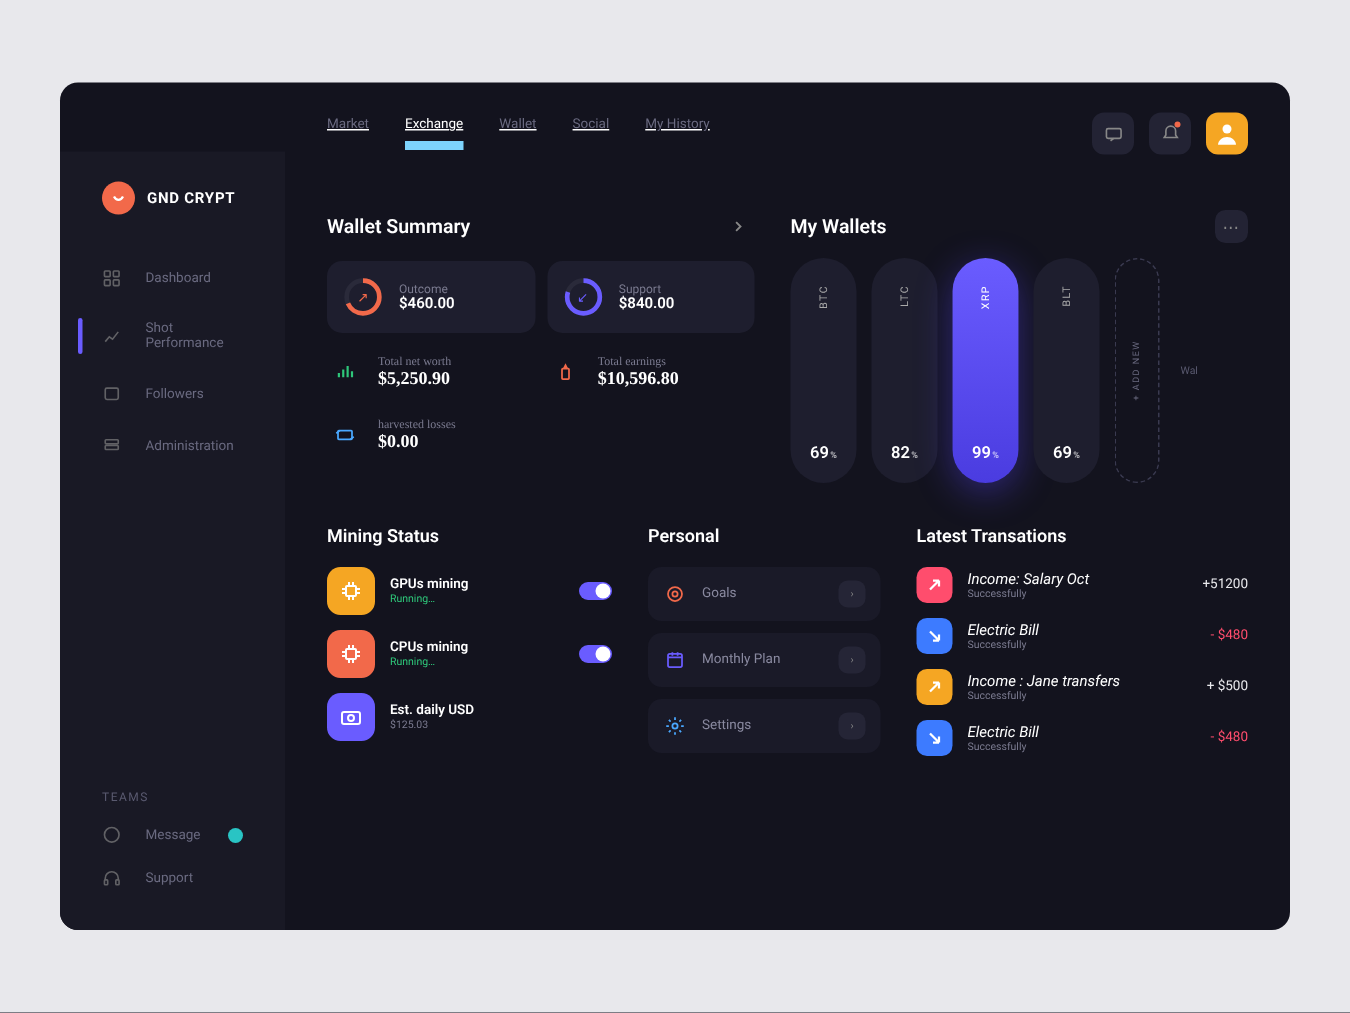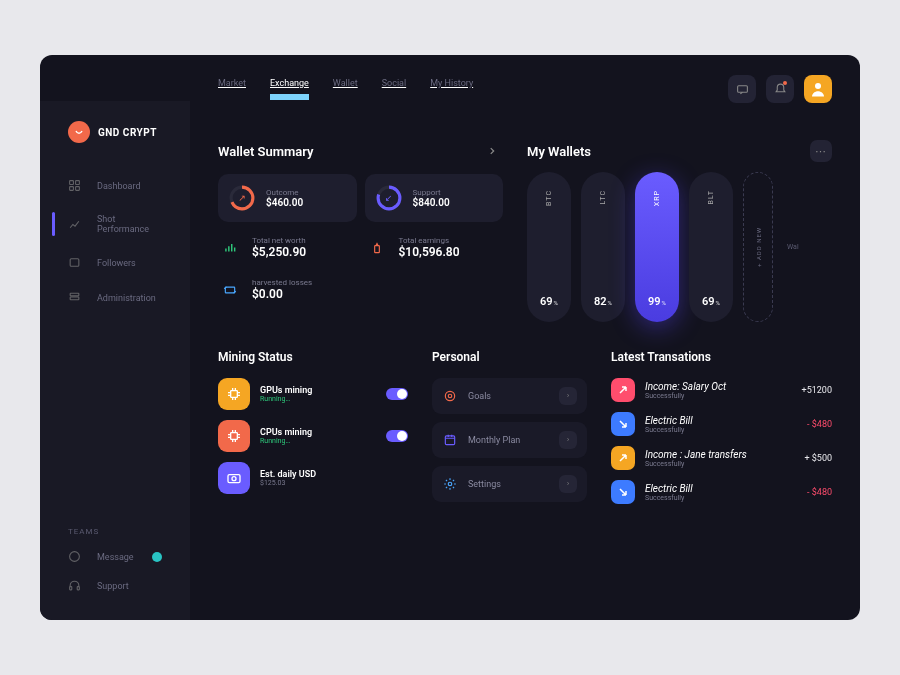--- a/index.html
+++ b/index.html
@@ -126,21 +126,21 @@
   }
   .sum-ring svg { width: 28px; height: 28px; }
   .sum-arrow {
     position: absolute; inset: 0;
     display: flex; align-items: center; justify-content: center;
     font-size: 9px; color: #f2694a;
   }
   .sum-card .lab { font-size: 8px; color: #7a7a8f; }
   .sum-card .val { font-size: 10px; font-weight: 600; }
   .stat-grid { display: grid; grid-template-columns: 1fr 1fr; gap: 18px 8px; }
-  .stat { display: flex; align-items: flex-start; gap: 10px; }
+  .stat { display: flex; align-items: flex-start; gap: 10px; font-family: Liberation Serif, serif; }
   .stat-icon {
     width: 24px; height: 24px; border-radius: 6px;
     display: flex; align-items: center; justify-content: center;
     flex-shrink: 0;
   }
   .stat .lab { font-size: 8px; color: #7a7a8f; }
   .stat .val { font-size: 12px; font-weight: 600; }
   
   .wallets-head { display: flex; align-items: center; justify-content: space-between; margin-bottom: 10px; }
   .dots-btn {

